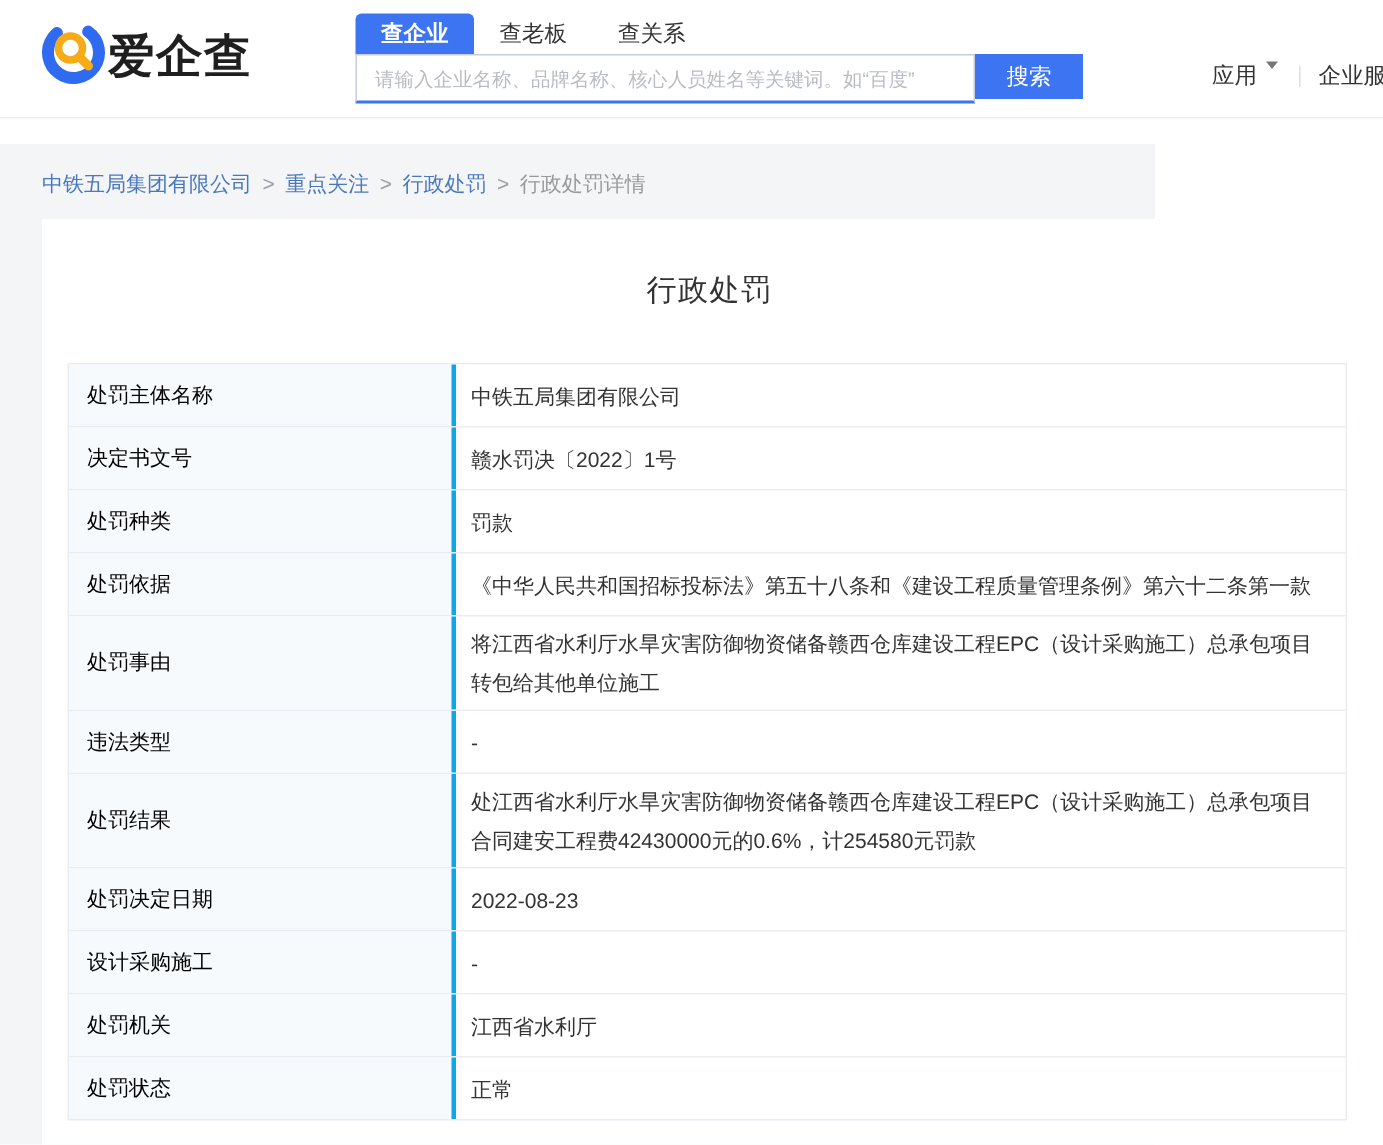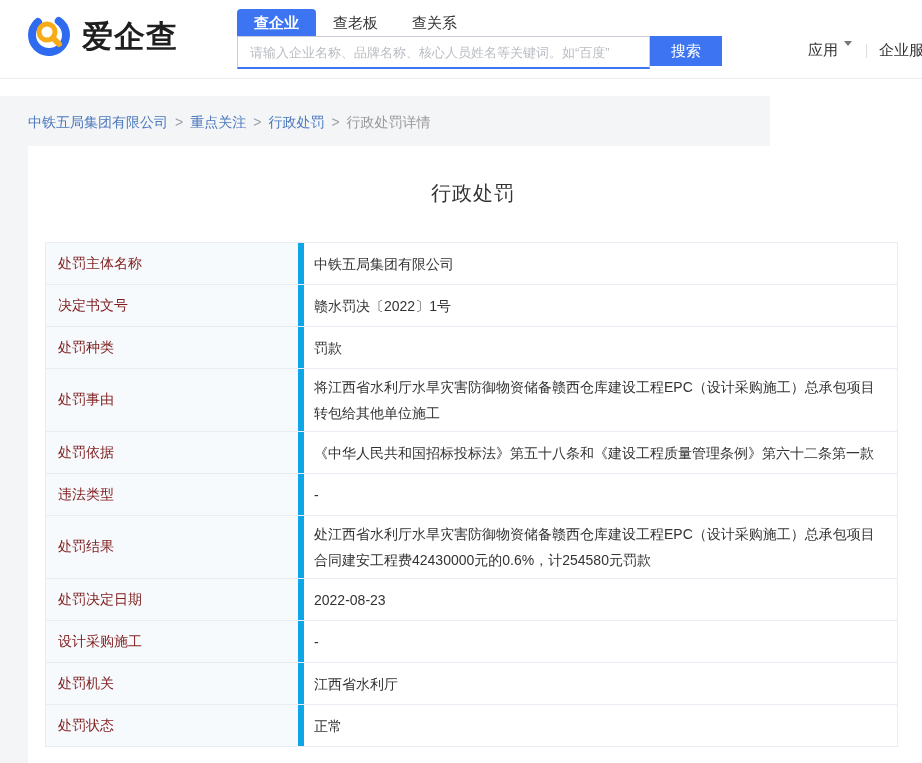--- a/index.html
+++ b/index.html
@@ -3,21 +3,21 @@
 <meta charset="utf-8">
 <style>
   * { margin:0; padding:0; box-sizing:border-box; }
   html,body { width:922px; height:763px; overflow:hidden; background:#fff;
               font-family:"Liberation Sans","DejaVu Sans",sans-serif; }
   body { position:relative; }
 
   
   .header { position:absolute; top:0; left:0; width:922px; height:79px;
             background:#fff; border-bottom:1px solid #ebedf0; }
-  .logo { position:absolute; left:26px; top:12px; display:flex; align-items:center; gap:10px; cursor:pointer; }
+  .logo { position:absolute; left:26px; top:12px; display:flex; align-items:center; gap:0; cursor:pointer; }
   .logo-text { font-size:31px; font-weight:700; color:#1f1f1f; letter-spacing:1px; }
 
   .search-area { position:absolute; left:237px; top:9px; }
   .tabs { display:flex; height:27px; }
   .tab { padding:5px 17px 4px; font-size:15px; color:#333; cursor:pointer; line-height:18px; }
   .tab.active { background:var(--accent); color:#fff; font-weight:700; border-radius:4px 4px 0 0; }
   .search-row { display:flex; }
   .search-input { width:413px; height:30px; border:1px solid #c9ced6; border-bottom:2px solid var(--accent);
                   padding:15px 12px; font-size:13px; color:#333; outline:none; }
   .search-input::placeholder { color:#b9bcc2; }
@@ -38,22 +38,22 @@
   .crumb-sep { color:#9aa0a6; margin:0 7px; }
   .crumb-current { color:#999; }
 
   
   .card { position:absolute; left:28px; top:50px; width:890px; height:627px; background:#fff; }
   .card-title { margin-top:34px; text-align:center; font-size:20px; color:#333; font-weight:400; letter-spacing:1px; }
 
   .detail-table { margin:35px 0 0 17px; width:853px; border:1px solid #e9edf3; }
   .trow { display:flex; border-bottom:1px solid #e9edf3; }
   .trow:last-child { border-bottom:none; }
-  .tlabel { width:258px; flex-shrink:0; background:#f7fafd; border-right:6px solid #0ea5e9;
-            padding:0 12px; display:flex; align-items:center; font-size:14px; color:#7f1d1d; min-height:41px; }
+  .tlabel { width:258px; flex-shrink:0; background:#f7fafd; border-right:3px solid #0ea5e9;
+            padding:0 12px; display:flex; align-items:center; font-size:14px; color:#000000; min-height:41px; }
   .tvalue { flex:1; padding:5px 20px 5px 10px; display:flex; align-items:center;
             font-size:14px; color:#333; line-height:26px; min-height:41px; }
 </style>
 </head>
 <body>
 
 <div class="header">
   <div class="logo">
     <span>
       <svg width="46" height="46" viewBox="0 0 46 46">
@@ -98,26 +98,26 @@
         </div>
         <div class="trow">
           <div class="tlabel">决定书文号</div>
           <div class="tvalue">赣水罚决〔2022〕1号</div>
         </div>
         <div class="trow">
           <div class="tlabel">处罚种类</div>
           <div class="tvalue">罚款</div>
         </div>
         <div class="trow">
+          <div class="tlabel">处罚依据</div>
+          <div class="tvalue">《中华人民共和国招标投标法》第五十八条和《建设工程质量管理条例》第六十二条第一款</div>
+        </div>
+        <div class="trow">
           <div class="tlabel">处罚事由</div>
           <div class="tvalue">将江西省水利厅水旱灾害防御物资储备赣西仓库建设工程EPC（设计采购施工）总承包项目转包给其他单位施工</div>
-        </div>
-        <div class="trow">
-          <div class="tlabel">处罚依据</div>
-          <div class="tvalue">《中华人民共和国招标投标法》第五十八条和《建设工程质量管理条例》第六十二条第一款</div>
         </div>
         <div class="trow">
           <div class="tlabel">违法类型</div>
           <div class="tvalue">-</div>
         </div>
         <div class="trow">
           <div class="tlabel">处罚结果</div>
           <div class="tvalue">处江西省水利厅水旱灾害防御物资储备赣西仓库建设工程EPC（设计采购施工）总承包项目合同建安工程费42430000元的0.6%，计254580元罚款</div>
         </div>
         <div class="trow">

